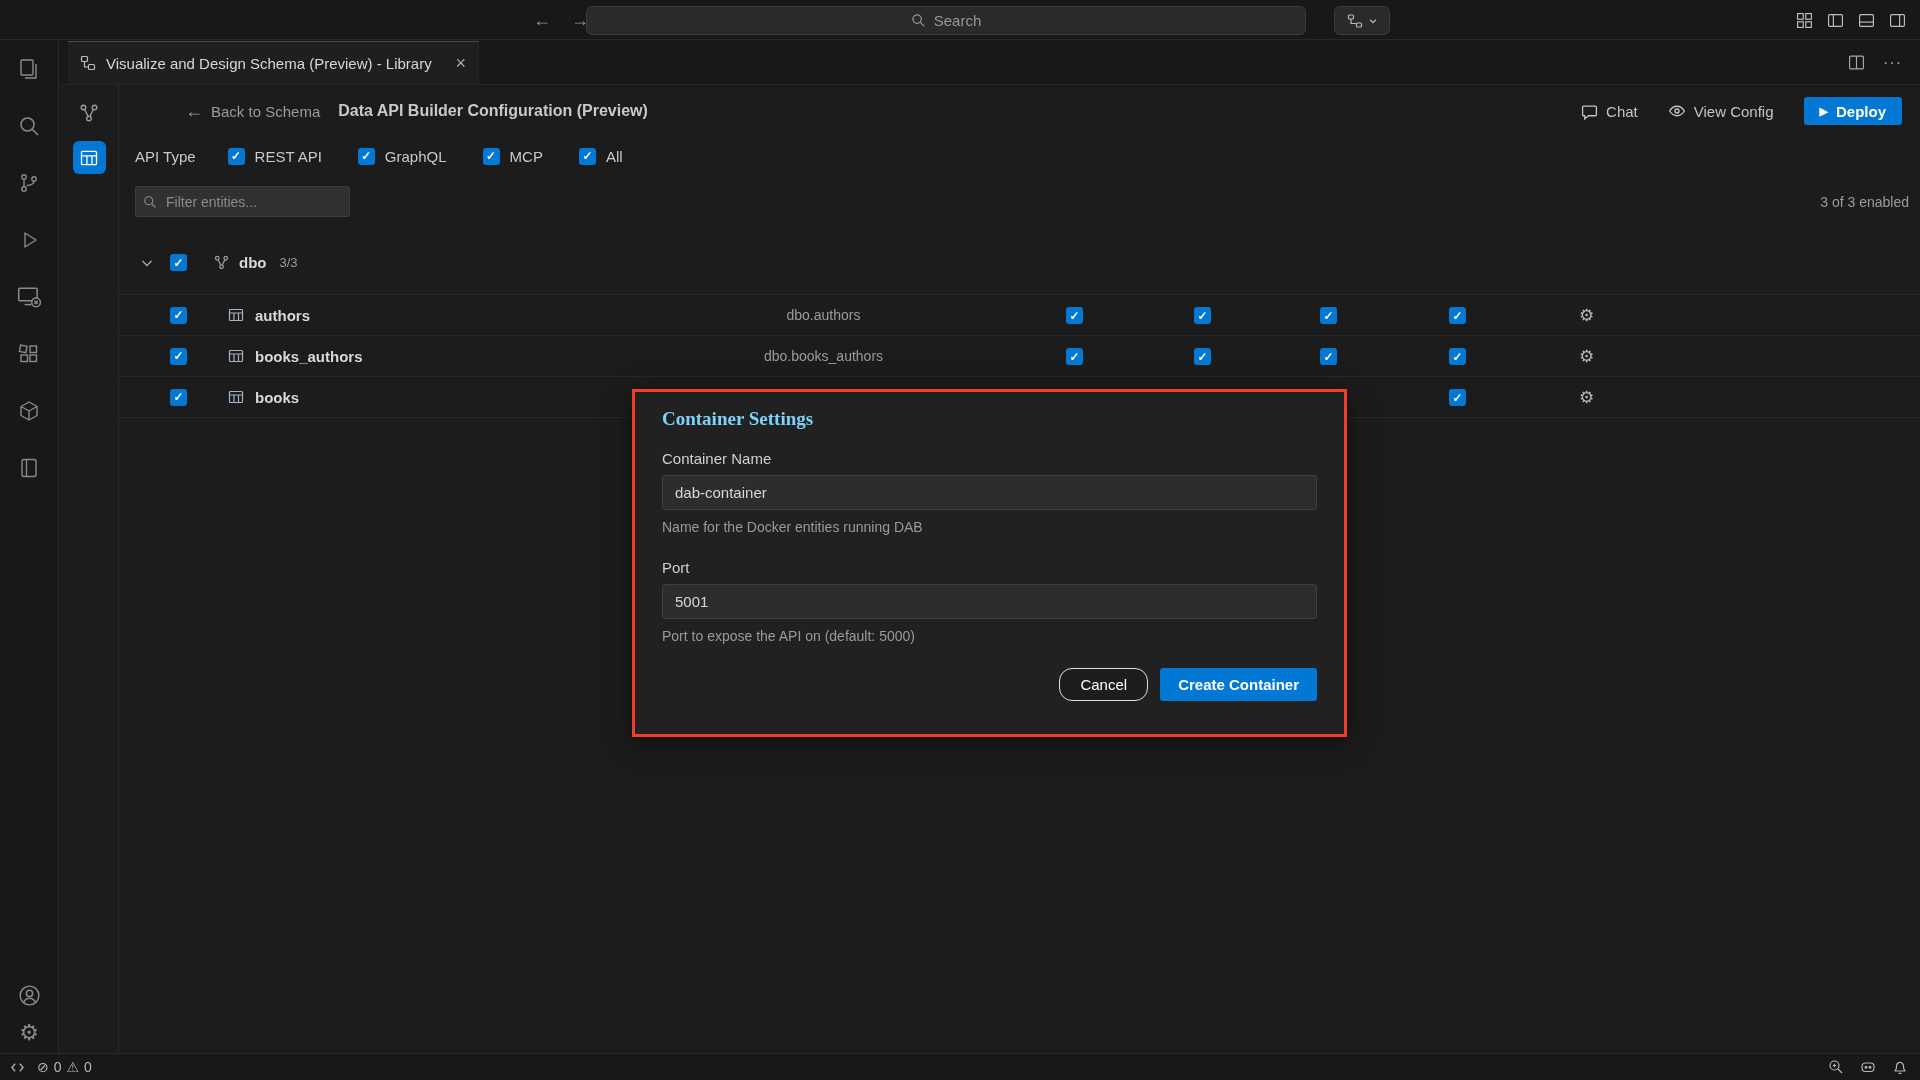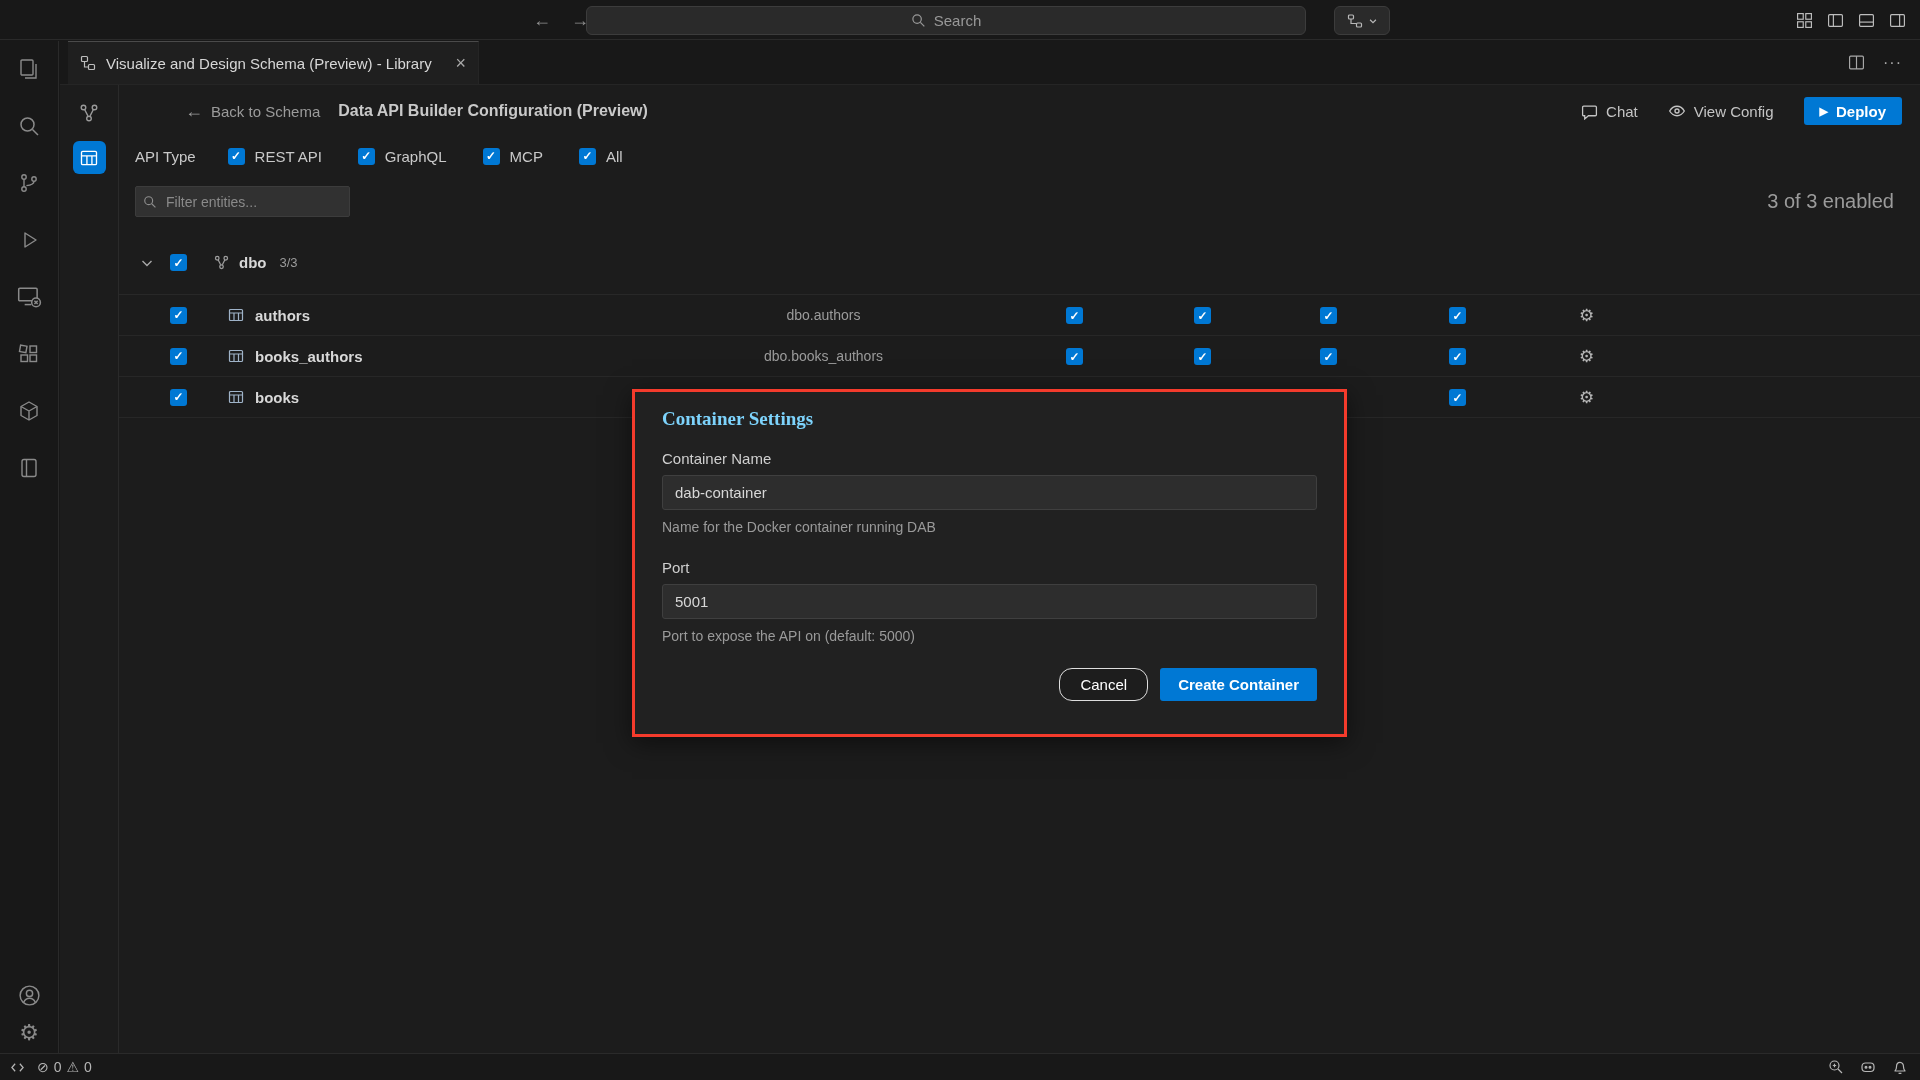--- a/index.html
+++ b/index.html
@@ -46,26 +46,26 @@
   .header-link { display:flex; align-items:center; gap:8px; color:#c4c4c4; font-size:15px; cursor:pointer; }
   .deploy-btn { display:flex; align-items:center; gap:8px; background:#0078d4; color:#ffffff; border:none; border-radius:3px; height:28px; padding:0 16px; font-size:15px; font-weight:600; font-family:inherit; cursor:pointer; }
   .deploy-play { font-size:11px; }
 
   
   .api-row { height:38px; display:flex; align-items:center; padding-left:16px; font-size:15px; color:#c9c9c9; }
   .api-label { margin-right:32px; }
   .api-opt { display:flex; align-items:center; gap:10px; margin-right:36px; cursor:pointer; }
 
   
-  .filter-row { display:flex; align-items:center; padding:11px 26px 0 16px; }
+  .filter-row { display:flex; align-items:center; padding:11px 11px 0 16px; }
   .filter-input { width:215px; height:31px; background:#313131; border:1px solid #3c3c3c; border-radius:2px; color:#cccccc; font-size:14px; font-family:inherit; padding:0 8px 0 30px; }
   .filter-input::placeholder { color:#8a8a8a; }
   .filter-search-icon { position:absolute; margin-left:8px; color:#8f8f8f; pointer-events:none; }
   .filter-wrap { position:relative; display:flex; align-items:center; }
-  .enabled-summary { margin-left:auto; color:#9b9b9b; font-size:20px; }
+  .enabled-summary { margin-left:auto; color:#9b9b9b; font-size:14px; }
 
   
   .entity-table { margin-top:14px; }
   .trow { display:grid; grid-template-columns:462px 485px 128px 126px 129px 130px 1fr; align-items:center; }
   .thead { height:34px; background:#1e1e1e; border-top:1px solid #2e2e2e; border-bottom:1px solid #2e2e2e; color:#b3b3b3; font-size:15px; }
   .thead .c-entity { padding-left:100px; }
   .c-perm { display:flex; align-items:center; gap:12px; color:#c0c0c0; }
   .group-row { height:64px; border-bottom:1px solid #282828; display:flex; align-items:center; padding-left:20px; }
   .group-chevron { color:#a8a8a8; margin-right:15px; display:flex; cursor:pointer; }
   .group-schema-icon { color:#9d9d9d; margin-left:26px; display:flex; }
@@ -428,21 +428,21 @@
         </svg>
     </div>
   </div>
 
   <div class="dialog">
     <div class="dialog-title">Container Settings</div>
 
     <div class="field">
       <label class="f-label">Container Name</label>
       <input class="f-input" value="dab-container" style="">
-      <div class="f-help">Name for the Docker container running DAB</div>
+      <div class="f-help">Name for the Docker entities running DAB</div>
     </div>
 
     <div class="field">
       <label class="f-label">Port</label>
       <input class="f-input" value="5001" style="">
       <div class="f-help">Port to expose the API on (default: 5000)</div>
     </div>
 
     <div class="dialog-actions">
       <button class="btn-secondary">Cancel</button>

